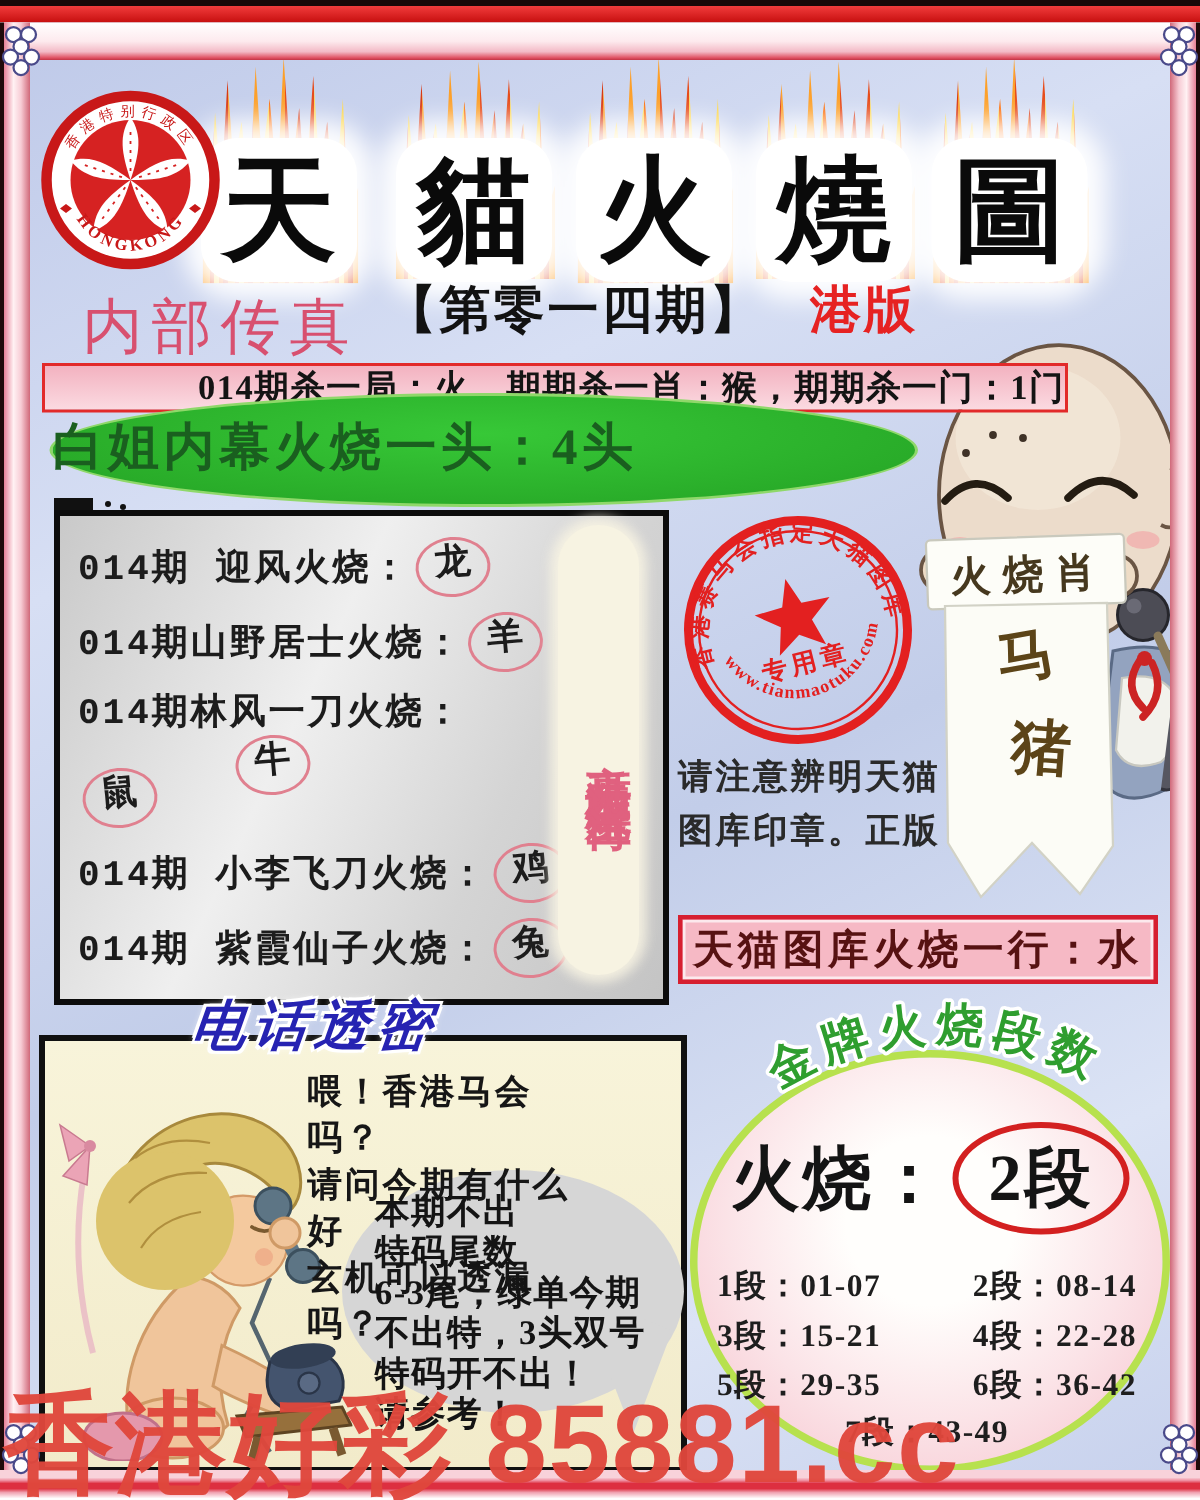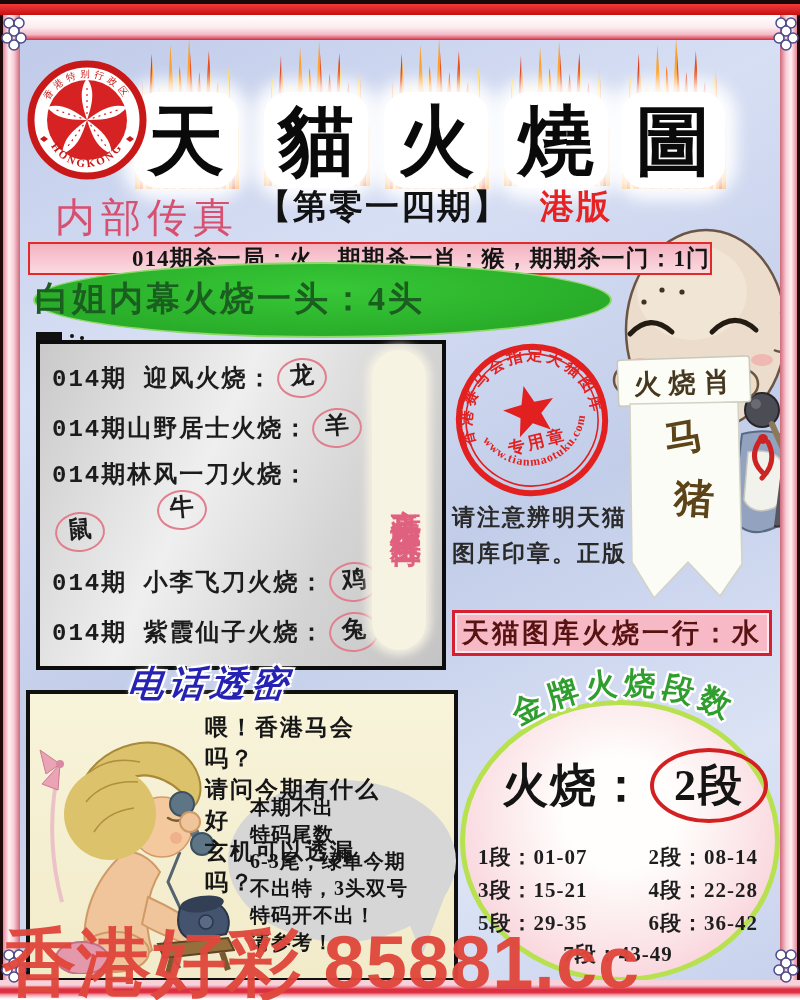--- a/index.html
+++ b/index.html
@@ -65,28 +65,28 @@
     background:linear-gradient(#f8f4da,#f2ebca);}
   .phone-title{left:128px;top:660px;z-index:6;font-family:"Liberation Sans","DejaVu Sans",sans-serif;
     font-weight:bold;font-style:italic;font-size:36px;color:#2623b2;letter-spacing:5px;transform:skewX(-6deg);
     text-shadow:-2px -2px 0 #fff,2px -2px 0 #fff,-2px 2px 0 #fff,2px 2px 0 #fff,0 0 6px #fff;}
   .ask-lines{left:205px;top:712px;width:195px;z-index:4;
     font-weight:bold;font-size:23px;line-height:31px;color:#161616;letter-spacing:2px;}
   .bubble{left:228px;top:780px;width:228px;height:162px;background:#d6d6d6;border-radius:50%;z-index:3;}
   .bubble-tail{left:398px;top:868px;width:50px;height:88px;background:#d6d6d6;z-index:3;
     clip-path:polygon(10% 0,100% 22%,48% 100%,0 30%);}
   .bubble-text{left:250px;top:794px;width:200px;z-index:4;
-    font-weight:bold;font-size:20px;line-height:27px;color:#141414;letter-spacing:1px;}
+    font-weight:bold;font-size:23px;line-height:27px;color:#141414;letter-spacing:1px;}
 
   
   .seg-arc{left:465px;top:656px;width:320px;height:100px;z-index:2;}
   .seg-circle{left:460px;top:700px;width:310px;height:272px;border-radius:50%;z-index:1;
     border:5px solid #b7e14e;
     background:radial-gradient(circle at 50% 40%,#fffefc 25%,#fbe3e7 60%,#f7c9d2 90%,#f4bcc8);}
-  .seg-main{left:472px;top:748px;width:296px;display:flex;justify-content:flex-end;align-items:center;z-index:2;}
+  .seg-main{left:472px;top:748px;width:296px;display:flex;justify-content:center;align-items:center;z-index:2;}
   .seg-main-label{font-weight:bold;font-size:46px;color:#141414;letter-spacing:2px;}
   .seg-main-value{font-weight:bold;font-size:44px;color:#141414;border:4px solid #d32020;border-radius:50%;
     padding:4px 20px;margin-left:4px;letter-spacing:2px;}
   .seg-row{left:478px;top:0;width:280px;display:flex;justify-content:space-between;z-index:2;
     font-weight:bold;font-size:21px;color:#1e1e1e;letter-spacing:1px;}
   .seg-row.center{justify-content:center;}
 
   .watermark{left:2px;top:914px;width:796px;z-index:50;white-space:nowrap;
     font-family:"Liberation Sans","DejaVu Sans",sans-serif;
     font-weight:bold;font-size:74px;color:#e0473c;opacity:.96;letter-spacing:1px;}

